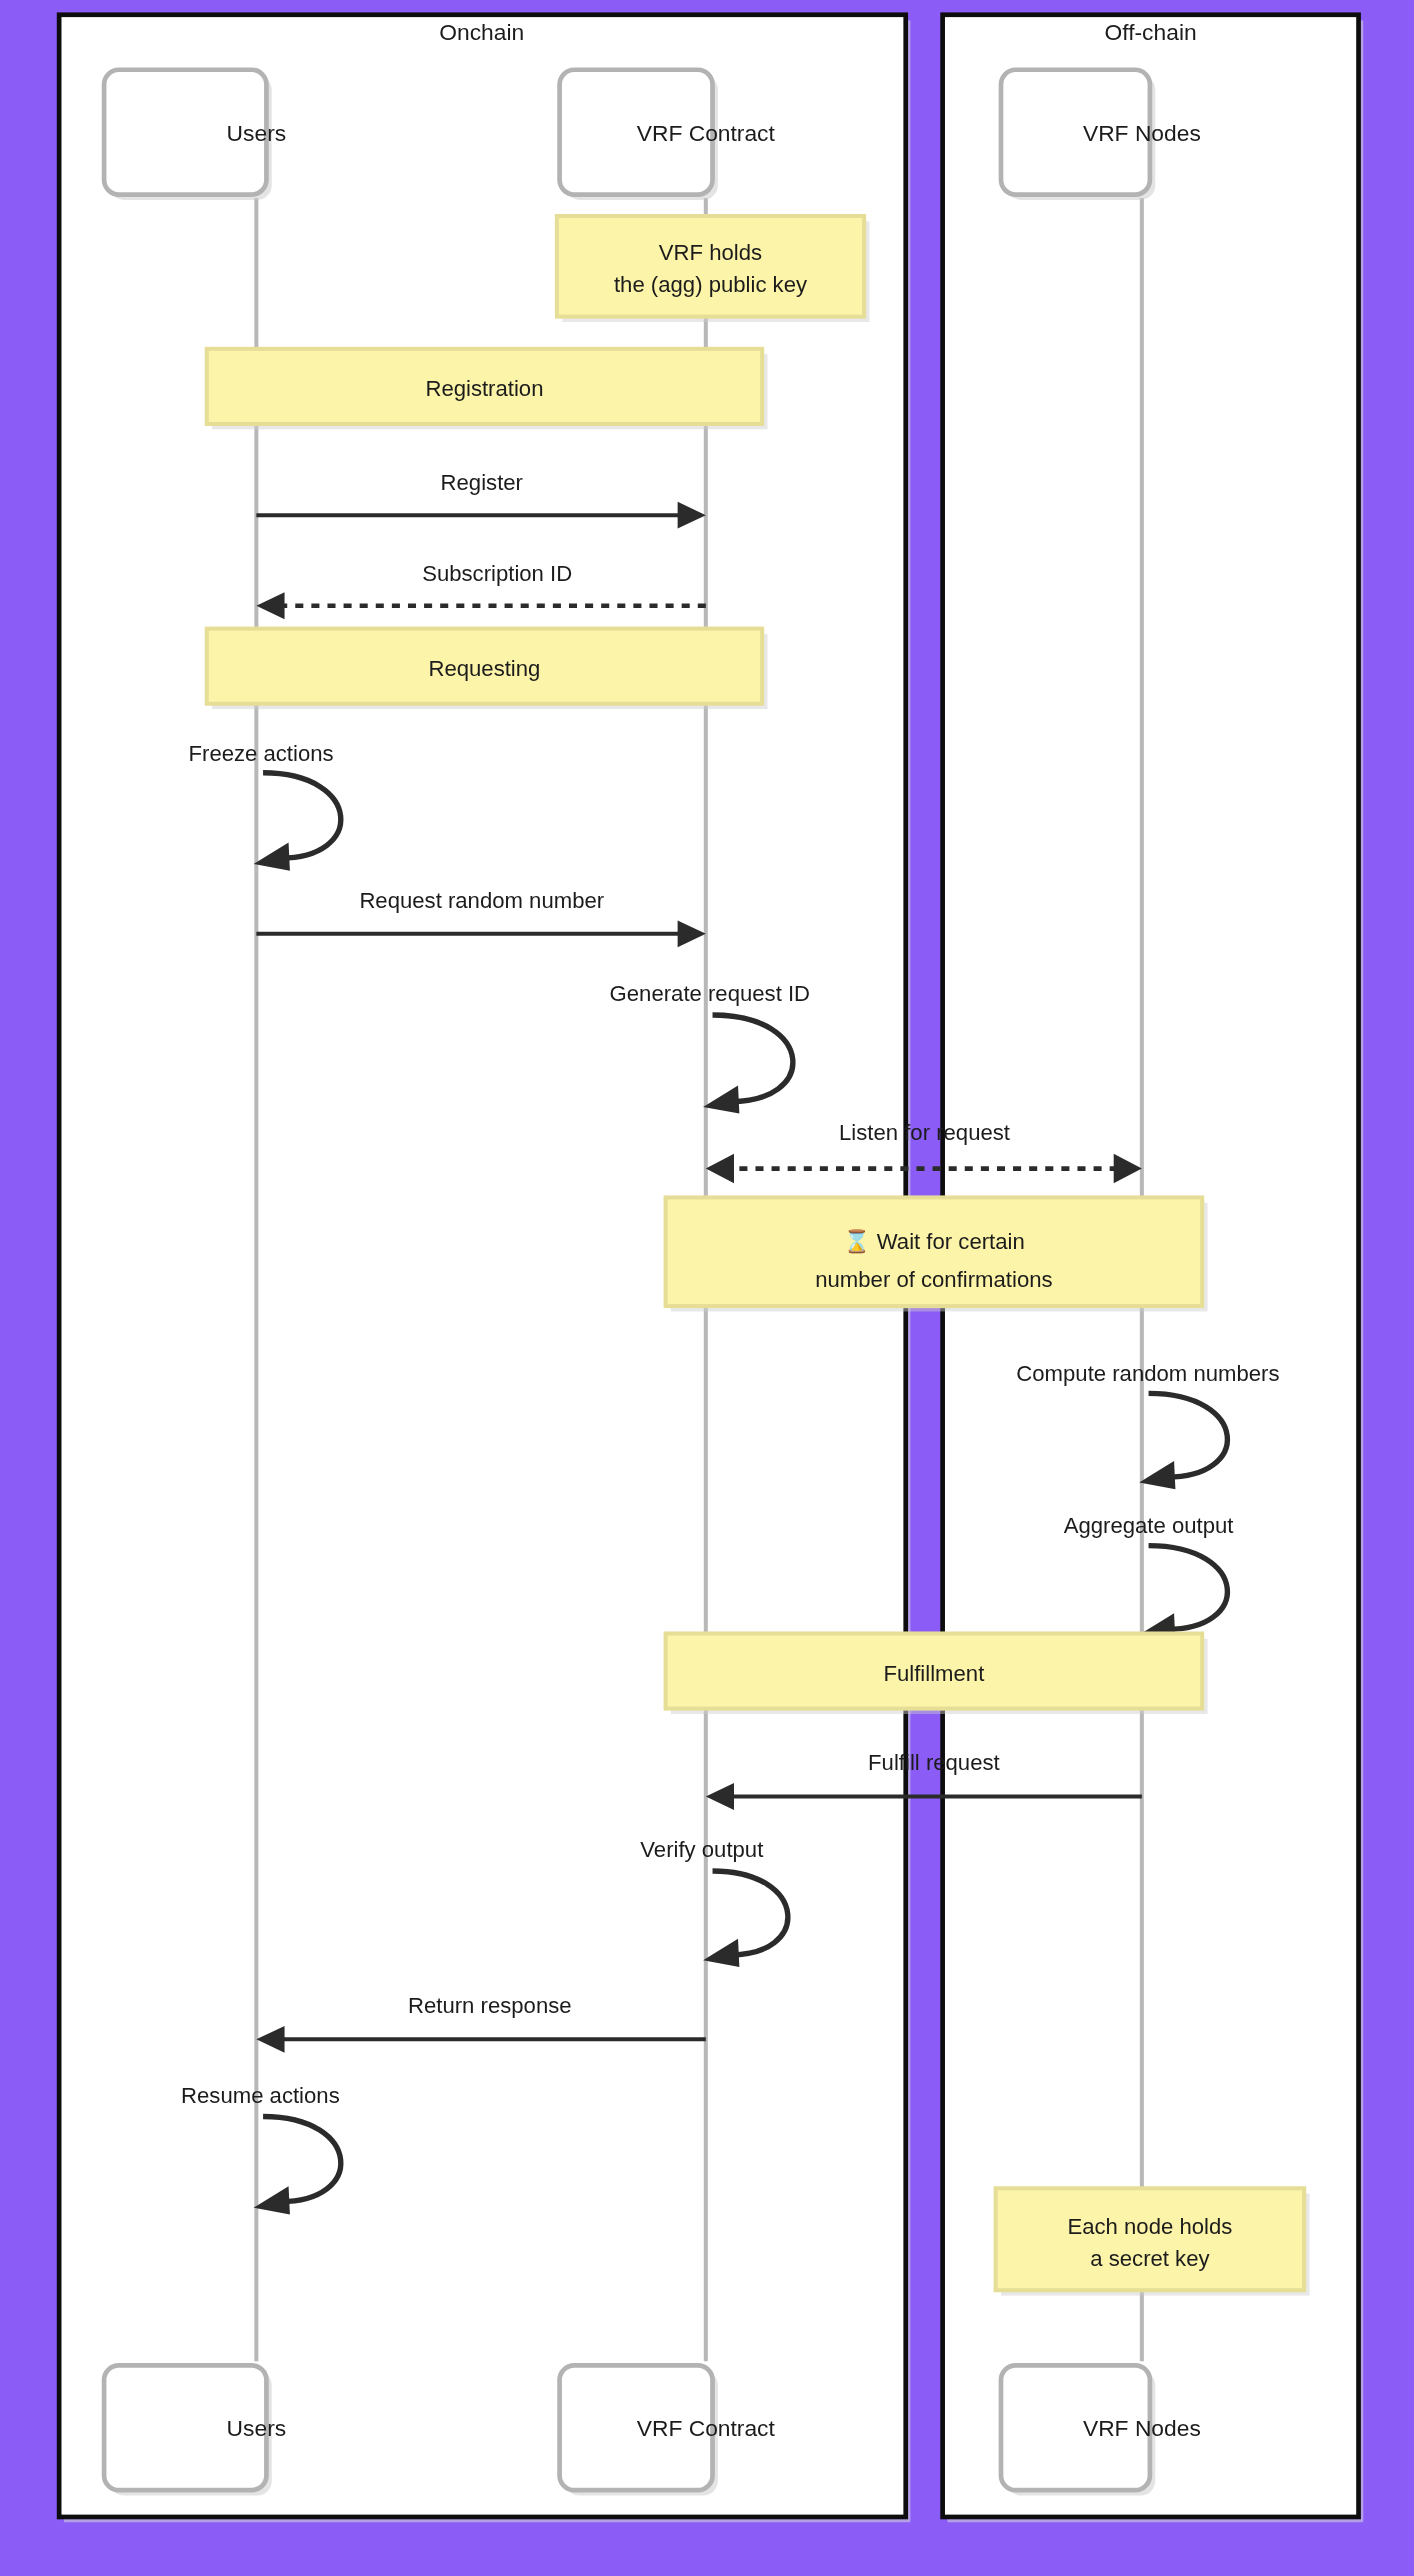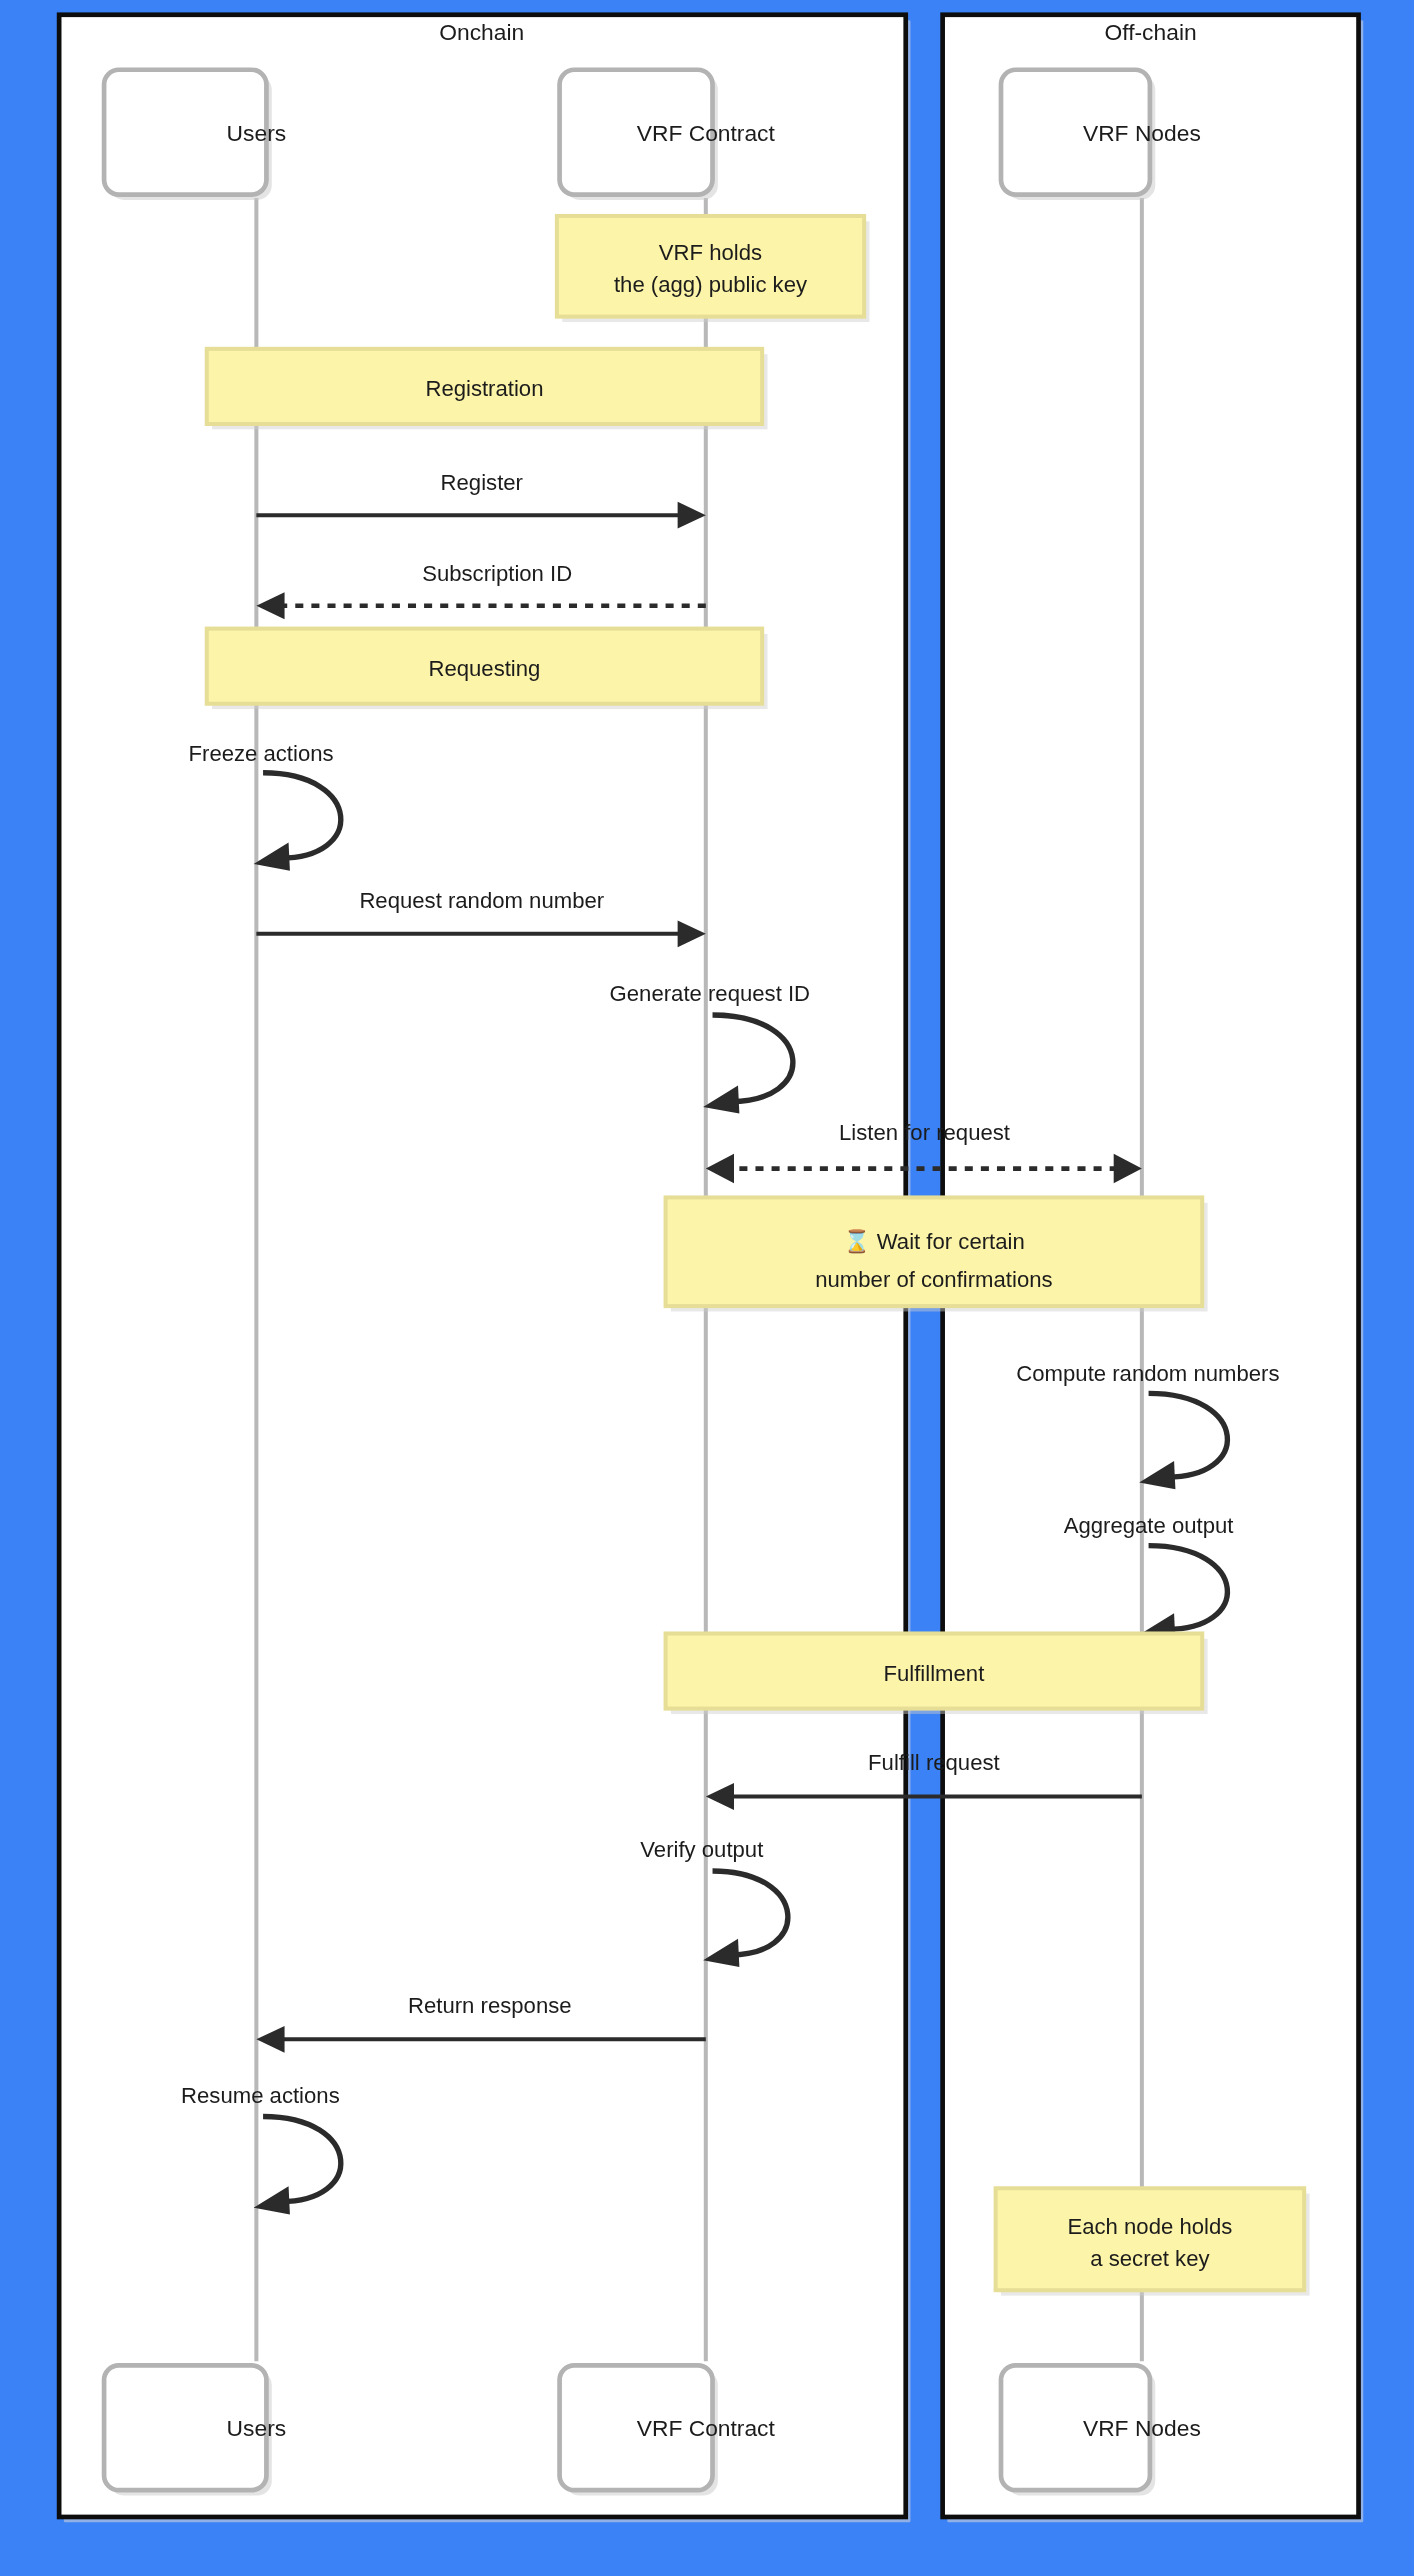--- a/index.html
+++ b/index.html
@@ -8,21 +8,21 @@
     padding: 0;
     background: #ffffff;
   }
   body {
     font-family: "Liberation Sans", sans-serif;
   }
   #stage {
     position: relative;
     width: 1415px;
     height: 2576px;
-    background: #3b82f6;
+    background: #8b5cf6;
     overflow: hidden;
   }
   #svg-root {
     position: absolute;
     left: 0;
     top: 0;
     width: 1415px;
     height: 2576px;
   }
   .frame-rect {

